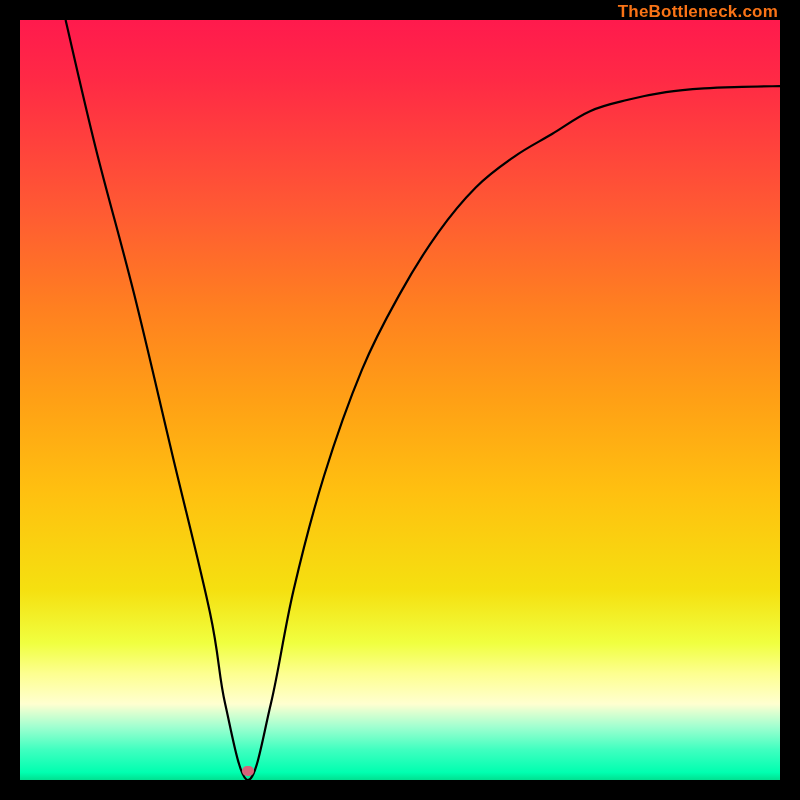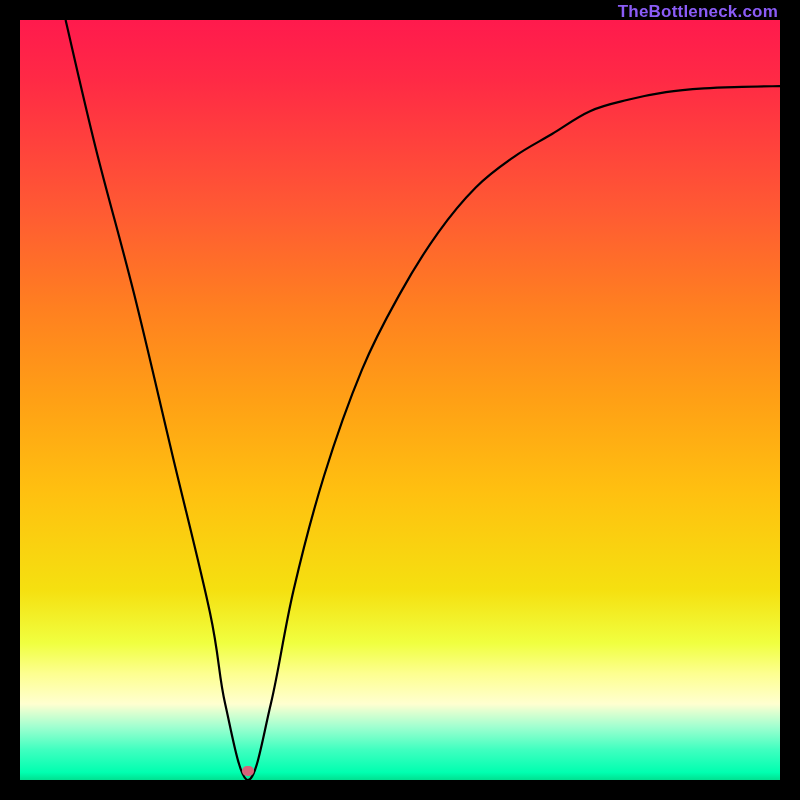--- a/index.html
+++ b/index.html
@@ -39,21 +39,21 @@
       #a0ffd0 93%,
       #40ffc0 96%,
       #00ffb0 99%,
       #00e090 100%
     );
   }
   .watermark {
     position: absolute;
     top: 2px;
     right: 22px;
-    color: #8b5cf6;
+    color: #f97316;
     font-size: 17px;
     font-weight: 600;
     letter-spacing: 0.2px;
     z-index: 5;
   }
   svg.curve {
     position: absolute;
     top: 20px;
     left: 20px;
     width: 760px;

